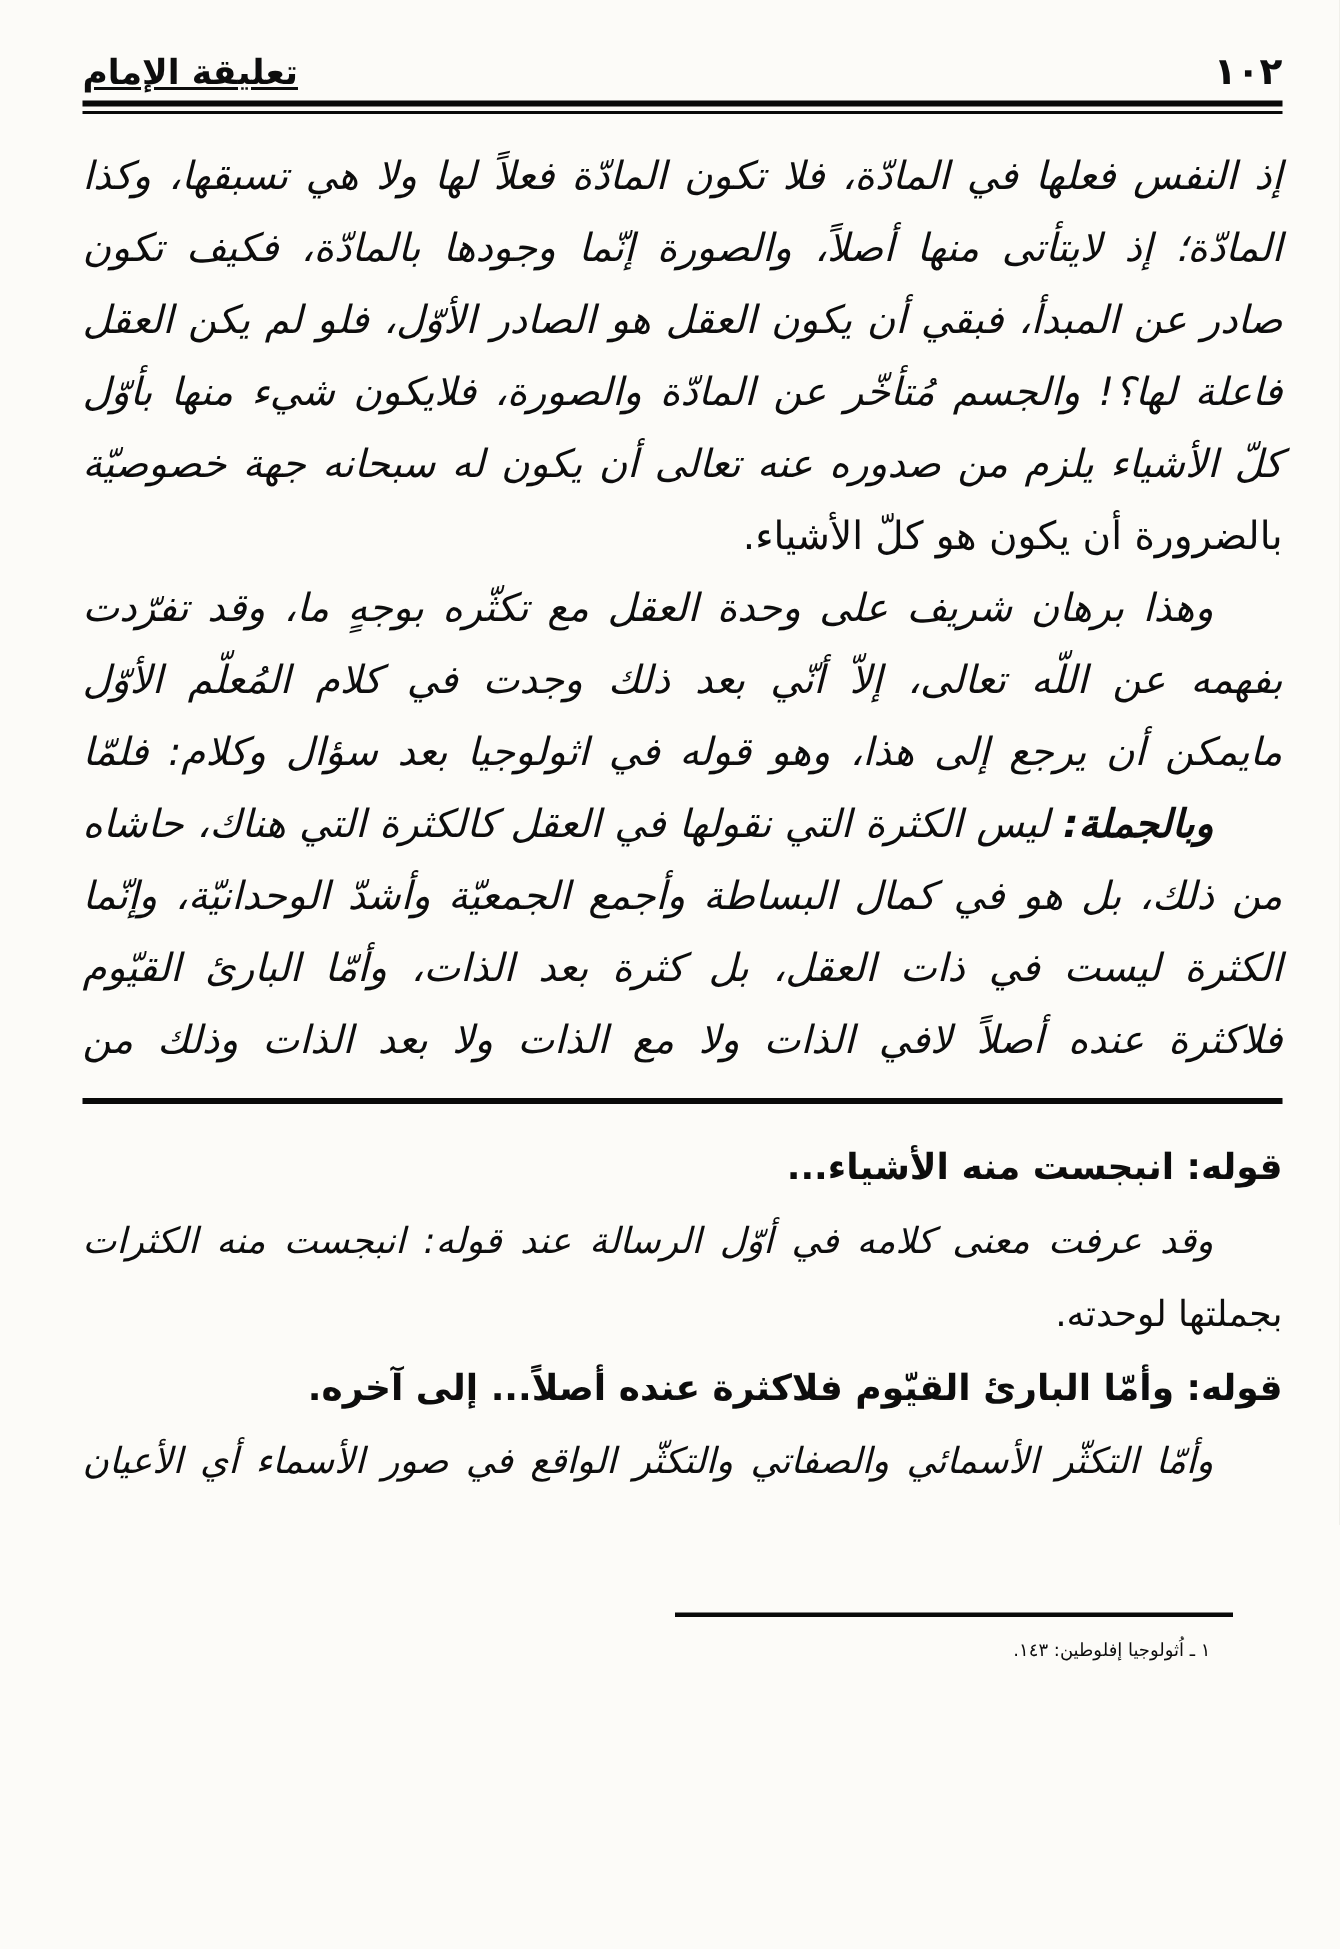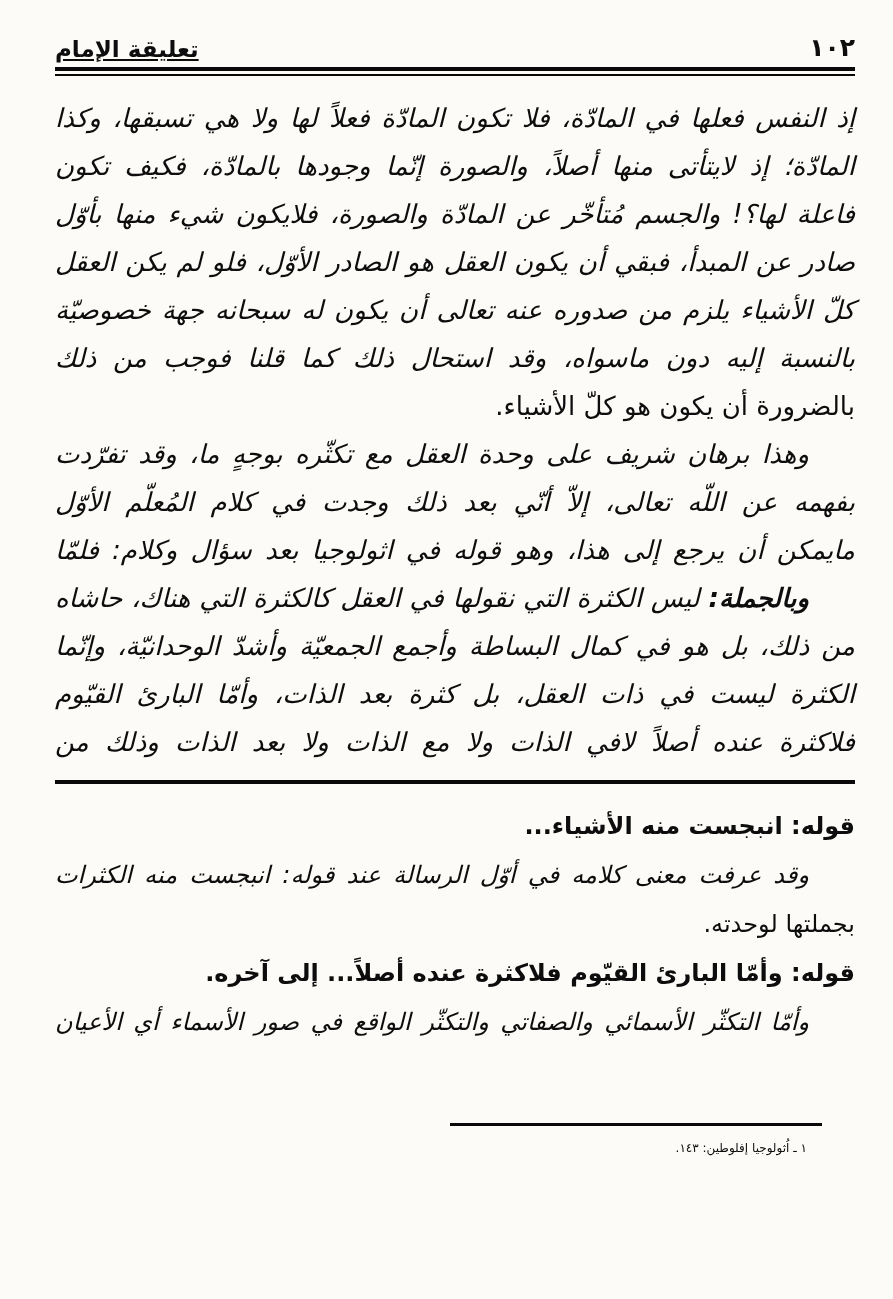--- a/index.html
+++ b/index.html
@@ -104,24 +104,23 @@
   </header>
 
   <div class="header-rule">
     <div class="rule-thick"></div>
     <div class="rule-thin"></div>
   </div>
 
   <main class="body-text">
     <div class="line j">إذ النفس فعلها في المادّة، فلا تكون المادّة فعلاً لها ولا هي تسبقها، وكذا</div>
     <div class="line j">المادّة؛ إذ لايتأتى منها أصلاً، والصورة إنّما وجودها بالمادّة، فكيف تكون</div>
+    <div class="line j">صادر عن المبدأ، فبقي أن يكون العقل هو الصادر الأوّل، فلو لم يكن العقل</div>
     <div class="line j">فاعلة لها؟! والجسم مُتأخّر عن المادّة والصورة، فلايكون شيء منها بأوّل</div>
-    <div class="line j">صادر عن المبدأ، فبقي أن يكون العقل هو الصادر الأوّل، فلو لم يكن العقل</div>
     <div class="line j">كلّ الأشياء يلزم من صدوره عنه تعالى أن يكون له سبحانه جهة خصوصيّة</div>
-    <div class="line j">بالنسبة إليه دون ماسواه، وقد استحال ذلك كما قلنا فوجب من ذلك</div>
     <div class="line">بالضرورة أن يكون هو كلّ الأشياء.</div>
     <div class="line j indent">وهذا برهان شريف على وحدة العقل مع تكثّره بوجهٍ ما، وقد تفرّدت</div>
     <div class="line j">بفهمه عن اللّه تعالى، إلاّ أنّي بعد ذلك وجدت في كلام المُعلّم الأوّل</div>
     <div class="line j">مايمكن أن يرجع إلى هذا، وهو قوله في اثولوجيا بعد سؤال وكلام: فلمّا</div>
     <div class="line j indent"><span class="bold">وبالجملة:</span><span> ليس الكثرة التي نقولها في العقل كالكثرة التي هناك، حاشاه</span></div>
     <div class="line j">من ذلك، بل هو في كمال البساطة وأجمع الجمعيّة وأشدّ الوحدانيّة، وإنّما</div>
     <div class="line j">الكثرة ليست في ذات العقل، بل كثرة بعد الذات، وأمّا البارئ القيّوم</div>
     <div class="line j">فلاكثرة عنده أصلاً لافي الذات ولا مع الذات ولا بعد الذات وذلك من</div>
   </main>
 

